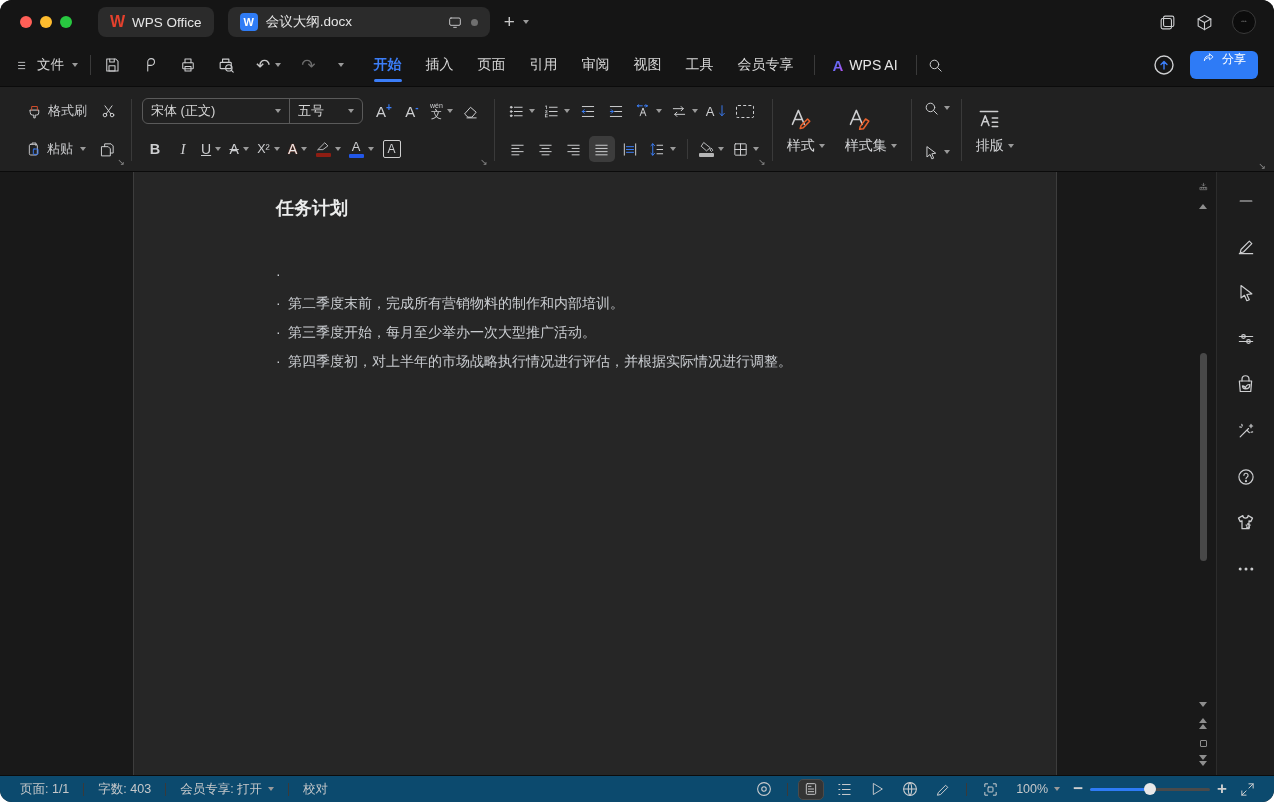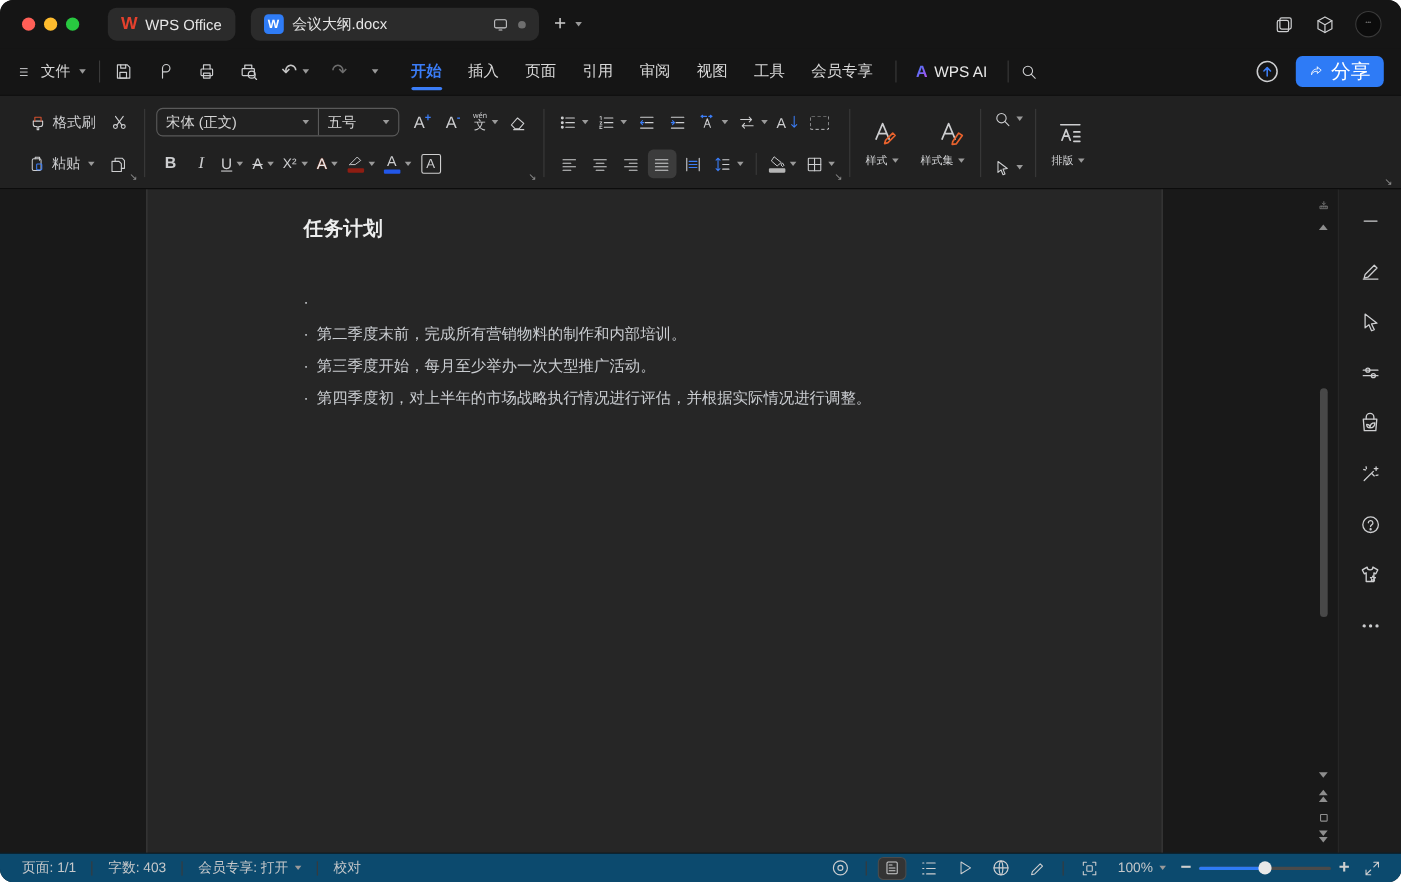--- a/index.html
+++ b/index.html
@@ -35,21 +35,21 @@
   .dim { color:#6d6d6d; }
   .menu-tabs { display:flex; align-items:center; gap:4px; margin-left:20px; }
   .mtab { padding:6px 10px; color:#d8d8d8; font-size:14px; position:relative; }
   .mtab.active { color:#3b7df7; font-weight:bold; }
   .mtab.active::after { content:""; position:absolute; left:10px; right:10px; bottom:-2px; height:3px;
             border-radius:2px; background:#3b7df7; }
   .wpsai { display:flex; align-items:center; gap:6px; font-size:14px; color:#e8e8e8; padding:0 8px; }
   .ai-a { font-weight:bold; font-size:15px; background:linear-gradient(120deg,#2f7cf6,#c24df0); -webkit-background-clip:text; background-clip:text; color:transparent; }
   .menubar-right { margin-left:auto; display:flex; align-items:center; gap:14px; }
   .share-btn { height:28px; padding:0 12px; border-radius:6px; background:#2e7bf6; color:#fff;
-            display:flex; align-items:center; gap:6px; font-size:18px; }
+            display:flex; align-items:flex-start; gap:6px; font-size:12px; }
 
   
   .ribbon { height:86px; background:#212121; border-top:1px solid #0b0b0b; border-bottom:1px solid #0b0b0b;
             display:flex; align-items:stretch; padding:6px 10px 4px 14px; position:relative; }
   .rgroup { display:flex; flex-direction:column; justify-content:space-between; padding:2px 6px; position:relative; }
   .rrow { display:flex; align-items:center; gap:2px; height:32px; }
   .rdiv { width:1px; background:#3a3a3a; margin:6px 4px; }
   .rbtn { min-width:26px; height:26px; border-radius:5px; display:flex; align-items:center; justify-content:center;
           color:#cdced0; gap:2px; padding:0 3px; }
   .rbtn.labeled { padding:0 6px; gap:5px; font-size:13px; }
@@ -69,22 +69,22 @@
   .bar-under .bu-letter { font-size:13px; }
   .bar { width:15px; height:4px; border-radius:1px; }
   .boxed-a { border:1.4px solid #cfcfcf; border-radius:2px; width:18px; height:18px; display:flex;
              align-items:center; justify-content:center; font-size:12px; }
   .a-plus { position:relative; font-size:15px; }
   .a-plus sup { font-size:10px; font-weight:bold; color:#3b7df7; }
   .ruby-wrap { display:flex; flex-direction:column; align-items:center; line-height:1; }
   .ruby-top { font-size:7px; color:#cdced0; }
   .ruby-base { font-size:11px; }
   .dashed-box { width:18px; height:13px; border:1.4px dashed #cdced0; border-radius:2px; }
-  .bigbtn { display:flex; flex-direction:column; align-items:flex-end; justify-content:center; gap:5px;
-            padding:4px 10px; color:#d3d4d6; font-size:10px; }
+  .bigbtn { display:flex; flex-direction:column; align-items:flex-start; justify-content:center; gap:5px;
+            padding:4px 10px; color:#d3d4d6; font-size:14px; }
   .bigbtn .bb-label { display:flex; align-items:center; gap:2px; }
   .stackcol { display:flex; flex-direction:column; justify-content:space-between; padding:2px 4px; }
   .launcher { position:absolute; bottom:0px; color:#8b8b8b; font-size:9px; }
   svg.ic { stroke:#cdced0; fill:none; stroke-width:1.4; stroke-linecap:round; stroke-linejoin:round; }
 
   
   .main { display:flex; height:603px; }
   .canvas { flex:1; background:#191919; position:relative; overflow:hidden; }
   .page { position:absolute; left:133px; top:0; width:924px; height:640px; background:#262626;
           border-left:1px solid #3d3d3d; border-right:1px solid #3d3d3d; padding:24px 0 0 142px; }

